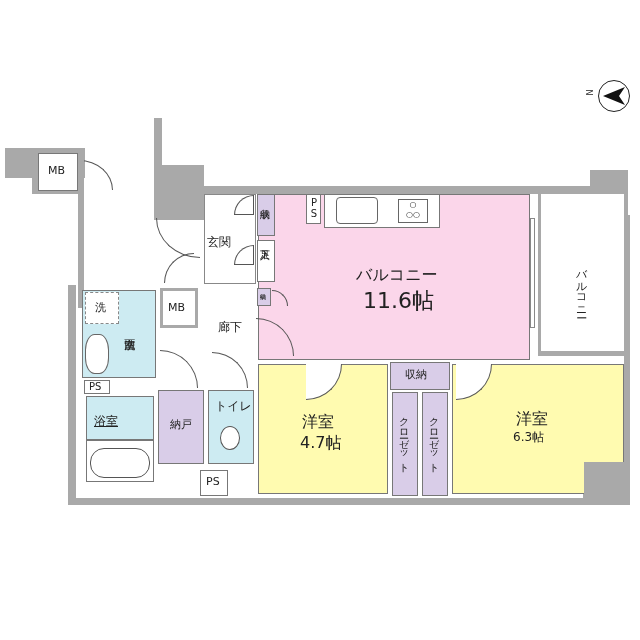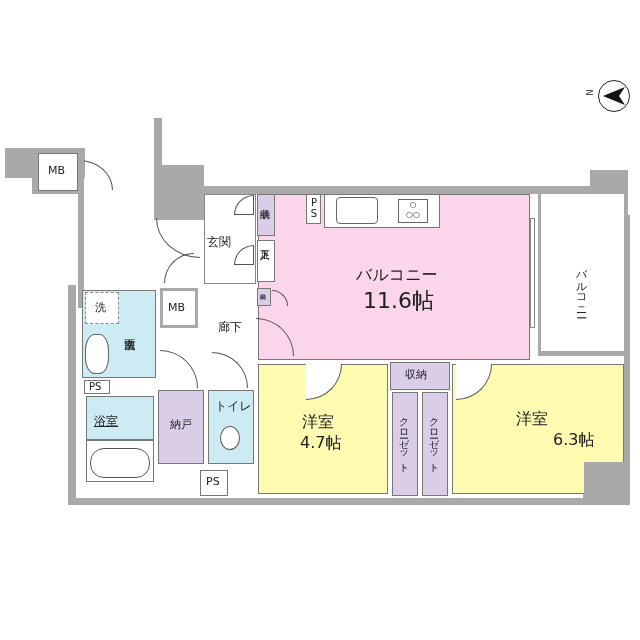--- a/index.html
+++ b/index.html
@@ -112,14 +112,14 @@
 <div class="abs purple room" style="left:390px;top:362px;width:60px;height:28px;"></div>
 <span class="lbl" style="left:405px;top:369px;font-size:11px;">収納</span>
 <div class="abs purple room" style="left:392px;top:392px;width:26px;height:104px;"></div>
 <span class="lbl vert" style="left:398px;top:410px;font-size:10px;">クローゼット</span>
 <div class="abs purple room" style="left:422px;top:392px;width:26px;height:104px;"></div>
 <span class="lbl vert" style="left:428px;top:410px;font-size:10px;">クローゼット</span>
 
 <div class="abs yellow room" style="left:452px;top:364px;width:172px;height:130px;"></div>
 <div class="abs wall" style="left:584px;top:462px;width:40px;height:36px;"></div>
 <span class="lbl" style="left:516px;top:410px;font-size:16px;">洋室</span>
-<span class="lbl" style="left:513px;top:431px;font-size:16px;margin-left:40px;">6.3帖</span>
+<span class="lbl" style="left:513px;top:431px;font-size:12px;">6.3帖</span>
 <div class="door" style="left:456px;top:364px;width:36px;height:36px;background:#fff;border-radius:0 0 100% 0;border-top:none;border-left:none;"></div>
 
 </body></html>

